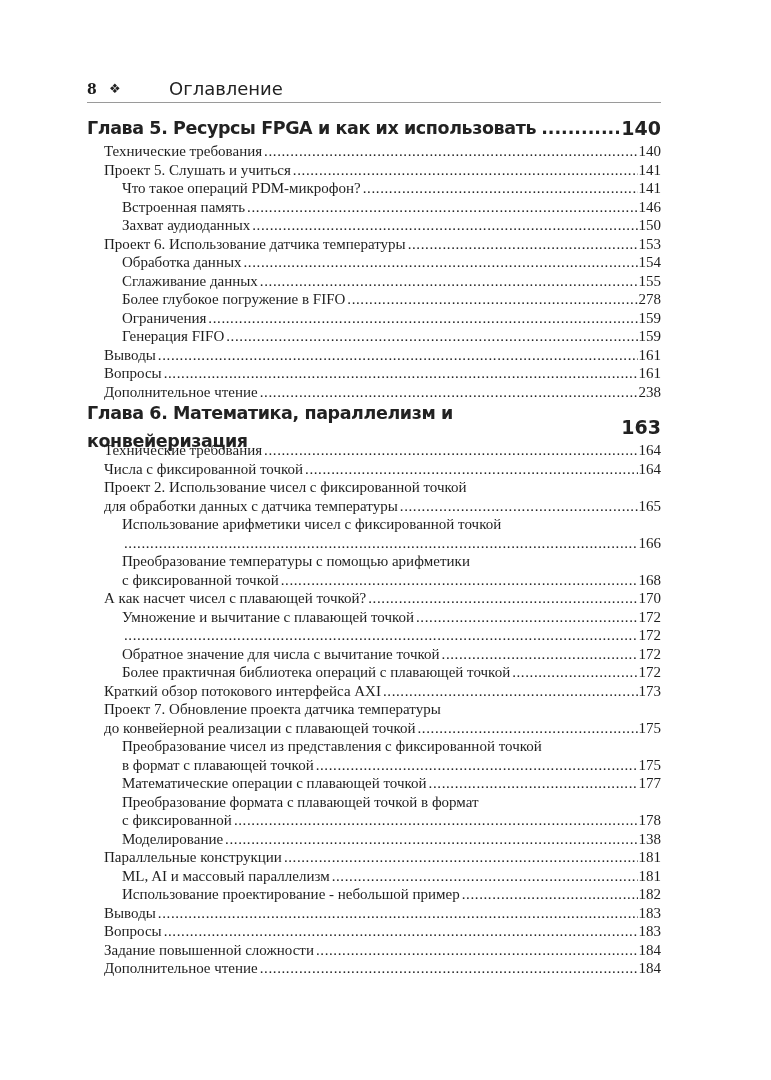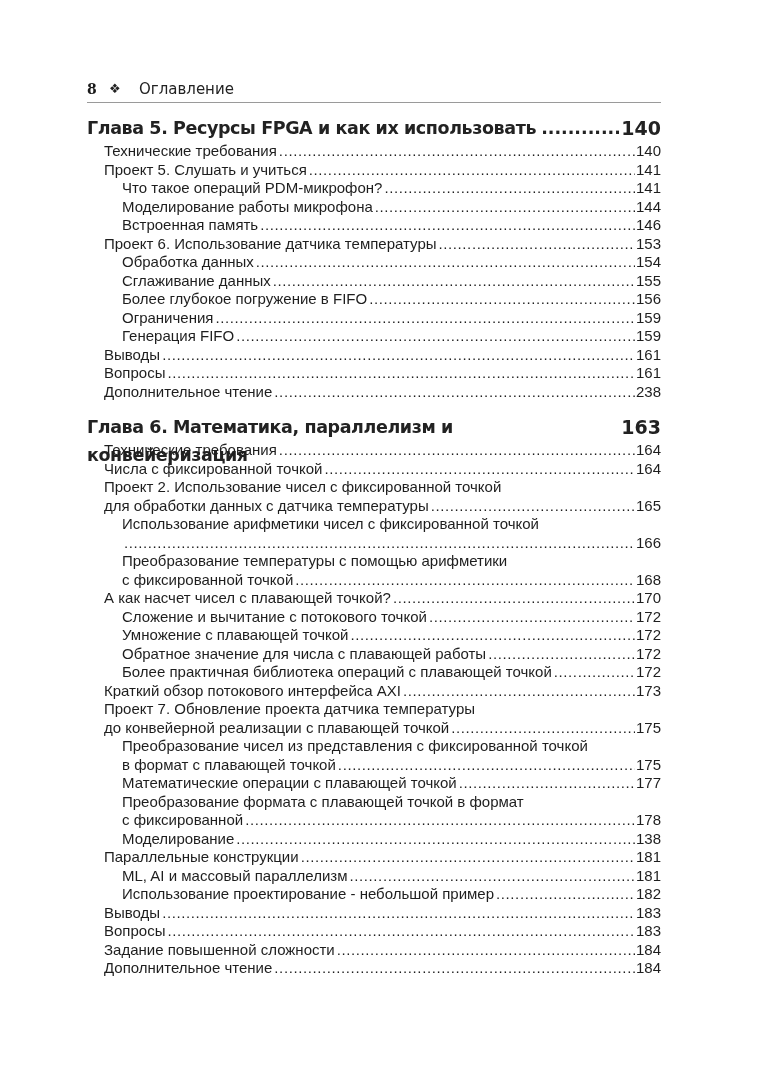--- a/index.html
+++ b/index.html
@@ -38,40 +38,41 @@
       font-size: 14px;
       width: 22px;
     }
     .running-head .orn {
       font-size: 13px;
       width: 30px;
       color: #222;
     }
     .running-head .title {
       font-family: "DejaVu Sans", sans-serif;
-      font-size: 15px;
+      font-size: 18px;
       color: #222;
+      margin-left: 30px;
     }
     .rule {
       position: absolute;
       top: 102px;
       left: 0;
       width: 574px;
       height: 1px;
       background: #9a9a9a;
     }
     .toc {
       position: absolute;
       top: 114px;
       left: 0;
       width: 574px;
     }
     .chapter {
       display: flex;
-      align-items: flex-start;
+      align-items: center;
       font-family: "DejaVu Sans", sans-serif;
       font-weight: bold;
       font-size: 17.5px;
       line-height: 28px;
       height: 28px;
       letter-spacing: -0.4px;
       color: #222;
     }
     .chapter .leader {
       flex: 1;
@@ -85,21 +86,21 @@
       font-weight: bold;
     }
     .chapter .pg {
       font-size: 19px;
       letter-spacing: 0;
     }
     .chapter-gap {
       height: 12px;
     }
     .entry {
-      font-family: Liberation Sans, sans-serif;
+      font-family: Liberation Serif, serif;
       font-size: 15px;
       line-height: 18.5px;
       color: #1e1e1e;
     }
     .entry .line {
       display: flex;
       align-items: baseline;
       height: 18.5px;
       white-space: nowrap;
     }
@@ -152,32 +153,32 @@
       </div>
       <div class="entry l2">
         <div class="line">
           <span>Что такое операций PDM-микрофон?</span>
           <span class="leader"></span>
           <span class="pg">141</span>
         </div>
       </div>
       <div class="entry l2">
         <div class="line">
-          <span>Моделирование работы микрофона</span>
-          <span class="leader"></span>
-          <span class="pg">144</span>
-        </div>
-      </div>
-      <div class="entry l2">
-        <div class="line">
           <span>Встроенная память</span>
           <span class="leader"></span>
           <span class="pg">146</span>
         </div>
       </div>
+      <div class="entry l2">
+        <div class="line">
+          <span>Захват аудиоданных</span>
+          <span class="leader"></span>
+          <span class="pg">150</span>
+        </div>
+      </div>
       <div class="entry l1">
         <div class="line">
           <span>Проект 6. Использование датчика температуры</span>
           <span class="leader"></span>
           <span class="pg">153</span>
         </div>
       </div>
       <div class="entry l2">
         <div class="line">
           <span>Обработка данных</span>
@@ -189,21 +190,21 @@
         <div class="line">
           <span>Сглаживание данных</span>
           <span class="leader"></span>
           <span class="pg">155</span>
         </div>
       </div>
       <div class="entry l2">
         <div class="line">
           <span>Более глубокое погружение в FIFO</span>
           <span class="leader"></span>
-          <span class="pg">156</span>
+          <span class="pg">278</span>
         </div>
       </div>
       <div class="entry l2">
         <div class="line">
           <span>Ограничения</span>
           <span class="leader"></span>
           <span class="pg">159</span>
         </div>
       </div>
       <div class="entry l2">
@@ -285,35 +286,34 @@
       </div>
       <div class="entry l1">
         <div class="line">
           <span>А как насчет чисел с плавающей точкой?</span>
           <span class="leader"></span>
           <span class="pg">170</span>
         </div>
       </div>
       <div class="entry l2">
         <div class="line">
-          <span>Сложение и вычитание с потокового точкой</span>
+          <span>Умножение и вычитание с плавающей точкой</span>
           <span class="leader"></span>
           <span class="pg">172</span>
         </div>
       </div>
       <div class="entry l2">
         <div class="line">
-          <span>Умножение с плавающей точкой</span>
           <span class="leader"></span>
           <span class="pg">172</span>
         </div>
       </div>
       <div class="entry l2">
         <div class="line">
-          <span>Обратное значение для числа с плавающей работы</span>
+          <span>Обратное значение для числа с вычитание точкой</span>
           <span class="leader"></span>
           <span class="pg">172</span>
         </div>
       </div>
       <div class="entry l2">
         <div class="line">
           <span>Более практичная библиотека операций с плавающей точкой</span>
           <span class="leader"></span>
           <span class="pg">172</span>
         </div>

